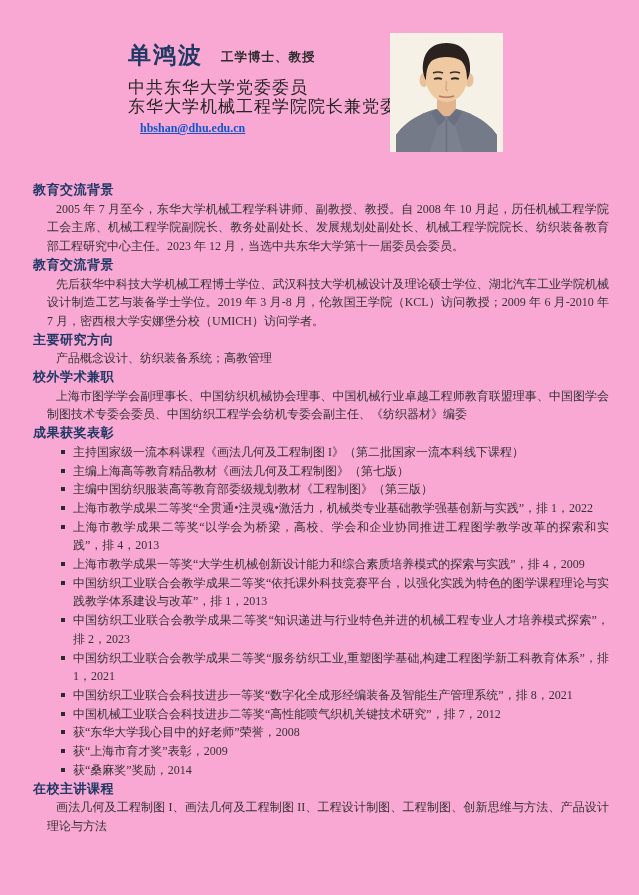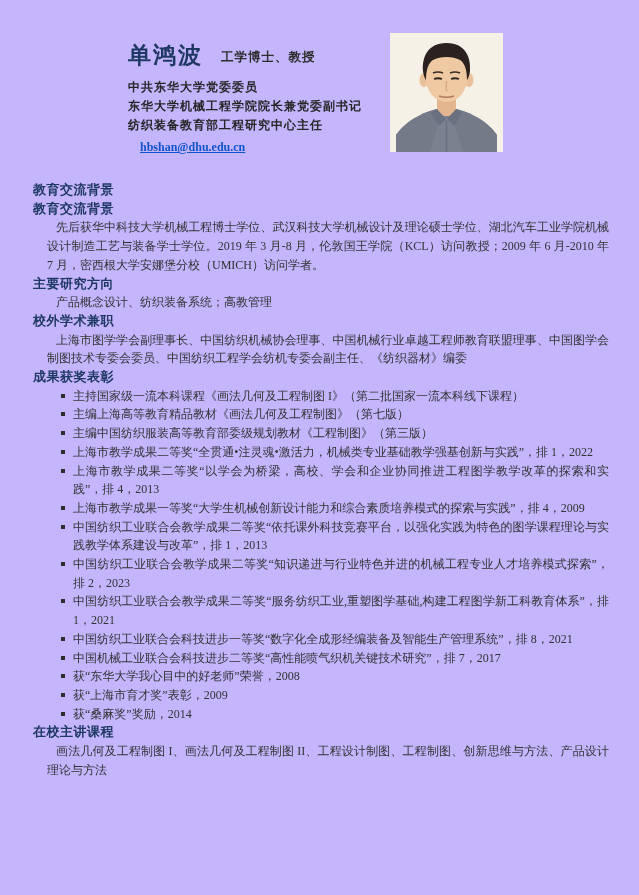--- a/index.html
+++ b/index.html
@@ -7,21 +7,21 @@
     --name-color:#1F3864;
     --body-color:#333333;
     --link-color:#1155CC;
   }
   *{box-sizing:border-box;}
   html,body{margin:0;padding:0;background:#e9e9e9;}
   .page{
     position:relative;
     width:639px;height:895px;
     margin:0 auto;
-    background:#c4b5fd;
+    background:#f9a8d4;
     overflow:hidden;
     font-family:"Liberation Serif","DejaVu Serif",serif;
     color:var(--body-color);
     padding:42px 30px 0 33px;
   }
   
   .header{position:relative; margin-bottom:21px; min-height:118px;}
   .header-text{margin-left:95px; padding-top:1px;}
   .name-row{white-space:nowrap;}
   .person-name{
@@ -32,21 +32,21 @@
   }
   .degree-title{
     display:inline-block;margin-left:14px;
     font-family:"Liberation Sans","DejaVu Sans",sans-serif;
     font-size:12.5px;font-weight:bold;color:#2e2e2e;
     vertical-align:2px;letter-spacing:1px;
   }
   .positions{margin-top:9px;}
   .positions div{
     font-family:"Liberation Sans","DejaVu Sans",sans-serif;
-    font-size:12px;font-weight:bold;color:#262626;
+    font-size:17px;font-weight:normal;color:#262626;
     line-height:19px;letter-spacing:1px;
   }
   .email{
     display:inline-block;margin-top:5px;
     font-size:12px;font-weight:bold;color:var(--link-color);
     text-decoration:underline;cursor:pointer;margin-left:12px;
   }
   .photo{
     position:absolute;left:357px;top:-9px;
     width:113px;height:119px;overflow:hidden;
@@ -81,21 +81,20 @@
 
   <header class="header">
     <div class="header-text">
       <div class="name-row">
         <h1 class="person-name">单鸿波</h1>
         <span class="degree-title">工学博士、教授</span>
       </div>
       <div class="positions">
           <div>中共东华大学党委委员</div>
           <div>东华大学机械工程学院院长兼党委副书记</div>
-          <div>纺织装备教育部工程研究中心主任</div>
         </div>
       <a class="email">hbshan@dhu.edu.cn</a>
     </div>
 
     <div class="photo">
       <svg width="113" height="119" viewBox="0 0 113 119" xmlns="http://www.w3.org/2000/svg">
         <rect x="0" y="0" width="113" height="119" fill="#f6f1e7"></rect>
 
         <path d="M6,119 L6,102 C18,85 38,78 47,76 L66,76 C75,78 95,85 107,102 L107,119 Z" fill="#7c8190"></path>
         <path d="M6,119 L6,102 C18,85 38,78 47,76 L52,80 L40,119 Z" fill="#757a89"></path>
@@ -123,20 +122,21 @@
         <path d="M56.5,48 L56,56 Q56.5,58 58,57.5" stroke="#d4a278" stroke-width="1.2" fill="none"></path>
 
         <path d="M49,63 Q56.5,65.5 64,63" stroke="#b07a5e" stroke-width="1.6" fill="none"></path>
       </svg>
     </div>
   </header>
 
   <main class="content">
       <section>
         <h2>教育交流背景</h2>
+        <p class="para">2005 年 7 月至今，东华大学机械工程学科讲师、副教授、教授。自 2008 年 10 月起，历任机械工程学院工会主席、机械工程学院副院长、教务处副处长、发展规划处副处长、机械工程学院院长、纺织装备教育部工程研究中心主任。2023 年 12 月，当选中共东华大学第十一届委员会委员。</p>
       </section>
       <section>
         <h2>教育交流背景</h2>
         <p class="para">先后获华中科技大学机械工程博士学位、武汉科技大学机械设计及理论硕士学位、湖北汽车工业学院机械设计制造工艺与装备学士学位。2019 年 3 月-8 月，伦敦国王学院（KCL）访问教授；2009 年 6 月-2010 年 7 月，密西根大学安娜堡分校（UMICH）访问学者。</p>
       </section>
       <section>
         <h2>主要研究方向</h2>
         <p class="para">产品概念设计、纺织装备系统；高教管理</p>
       </section>
       <section>
@@ -149,21 +149,21 @@
           <li>主持国家级一流本科课程《画法几何及工程制图 I》（第二批国家一流本科线下课程）</li>
           <li>主编上海高等教育精品教材《画法几何及工程制图》（第七版）</li>
           <li>主编中国纺织服装高等教育部委级规划教材《工程制图》（第三版）</li>
           <li>上海市教学成果二等奖“全贯通•注灵魂•激活力，机械类专业基础教学强基创新与实践”，排 1，2022</li>
           <li>上海市教学成果二等奖“以学会为桥梁，高校、学会和企业协同推进工程图学教学改革的探索和实践”，排 4，2013</li>
           <li>上海市教学成果一等奖“大学生机械创新设计能力和综合素质培养模式的探索与实践”，排 4，2009</li>
           <li>中国纺织工业联合会教学成果二等奖“依托课外科技竞赛平台，以强化实践为特色的图学课程理论与实践教学体系建设与改革”，排 1，2013</li>
           <li>中国纺织工业联合会教学成果二等奖“知识递进与行业特色并进的机械工程专业人才培养模式探索”，排 2，2023</li>
           <li>中国纺织工业联合会教学成果二等奖“服务纺织工业,重塑图学基础,构建工程图学新工科教育体系”，排 1，2021</li>
           <li>中国纺织工业联合会科技进步一等奖“数字化全成形经编装备及智能生产管理系统”，排 8，2021</li>
-          <li>中国机械工业联合会科技进步二等奖“高性能喷气织机关键技术研究”，排 7，2017</li>
+          <li>中国机械工业联合会科技进步二等奖“高性能喷气织机关键技术研究”，排 7，2012</li>
           <li>获“东华大学我心目中的好老师”荣誉，2008</li>
           <li>获“上海市育才奖”表彰，2009</li>
           <li>获“桑麻奖”奖励，2014</li>
         </ul>
       </section>
       <section>
         <h2>在校主讲课程</h2>
         <p class="para">画法几何及工程制图 I、画法几何及工程制图 II、工程设计制图、工程制图、创新思维与方法、产品设计理论与方法</p>
       </section>
     </main>

